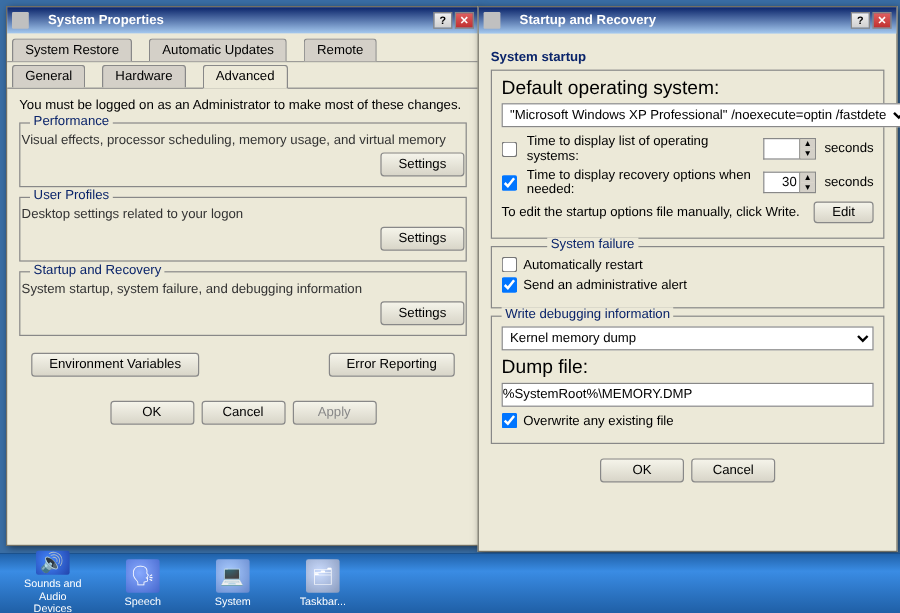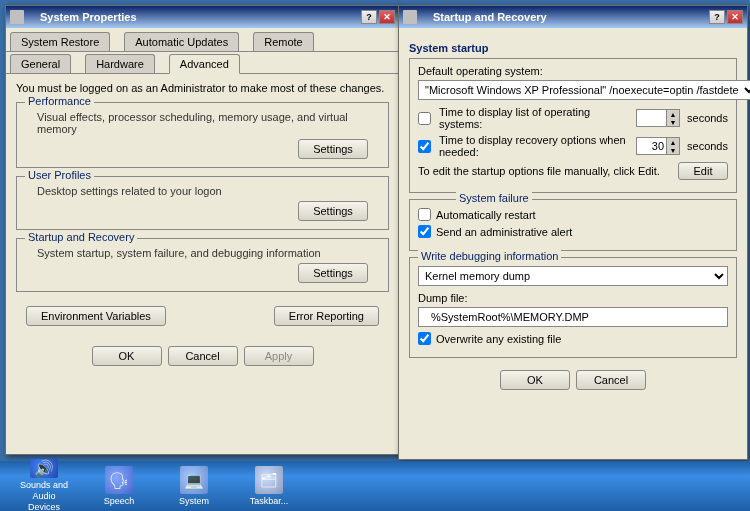--- a/index.html
+++ b/index.html
@@ -167,21 +167,21 @@
     .notice-text {
       font-size: 11px;
       margin-bottom: 8px;
       color: #000;
     }
 
     
     .group-box {
       border: 1px solid #888;
       margin-bottom: 8px;
-      padding: 4px 20px 8px;
+      padding: 4px 1px 8px;
       position: relative;
     }
 
     .group-box-legend {
       position: absolute;
       top: -8px;
       left: 8px;
       background: #ece9d8;
       padding: 0 3px;
       font-size: 11px;
@@ -234,21 +234,21 @@
 
     
     .section-title {
       font-size: 11px;
       color: #0a246a;
       font-weight: bold;
       margin: 6px 0 4px;
     }
 
     .field-label {
-      font-size: 11px;
+      font-size: 16px;
       margin-bottom: 3px;
     }
 
     .dropdown-row {
       display: flex;
       align-items: center;
       margin-bottom: 6px;
     }
 
     .win-select {
@@ -366,21 +366,21 @@
       padding: 0 3px;
       font-size: 11px;
       color: #0a246a;
     }
 
     .text-input {
       width: 100%;
       height: 20px;
       border: 1px solid #888;
       font-size: 11px;
-      padding: 0 12px;
+      padding: 0 0;
       background: white;
     }
 
     input[type="checkbox"] {
       width: 13px;
       height: 13px;
     }
   </style>
 </head>
 <body>
@@ -500,21 +500,21 @@
           <input class="spin-input" type="text" value="30" style="">
           <div class="spin-arrows">
             <button class="spin-arrow">▲</button>
             <button class="spin-arrow">▼</button>
           </div>
         </div>
         <span class="time-unit" style="margin-left:3px;">seconds</span>
       </div>
 
       <div class="edit-row">
-        <span class="edit-label">To edit the startup options file manually, click Edit.</span>
+        <span class="edit-label">To edit the startup options file manually, click Write.</span>
         <button class="win-btn" style="min-width:50px; padding:2px 10px;">Edit</button>
       </div>
     </div>
 
     <div class="failure-section">
       <span class="failure-legend">System failure</span>
       <div style="margin-top:4px;">
         <div class="checkbox-row">
           <input type="checkbox" style="">
           <span>Automatically restart</span>

